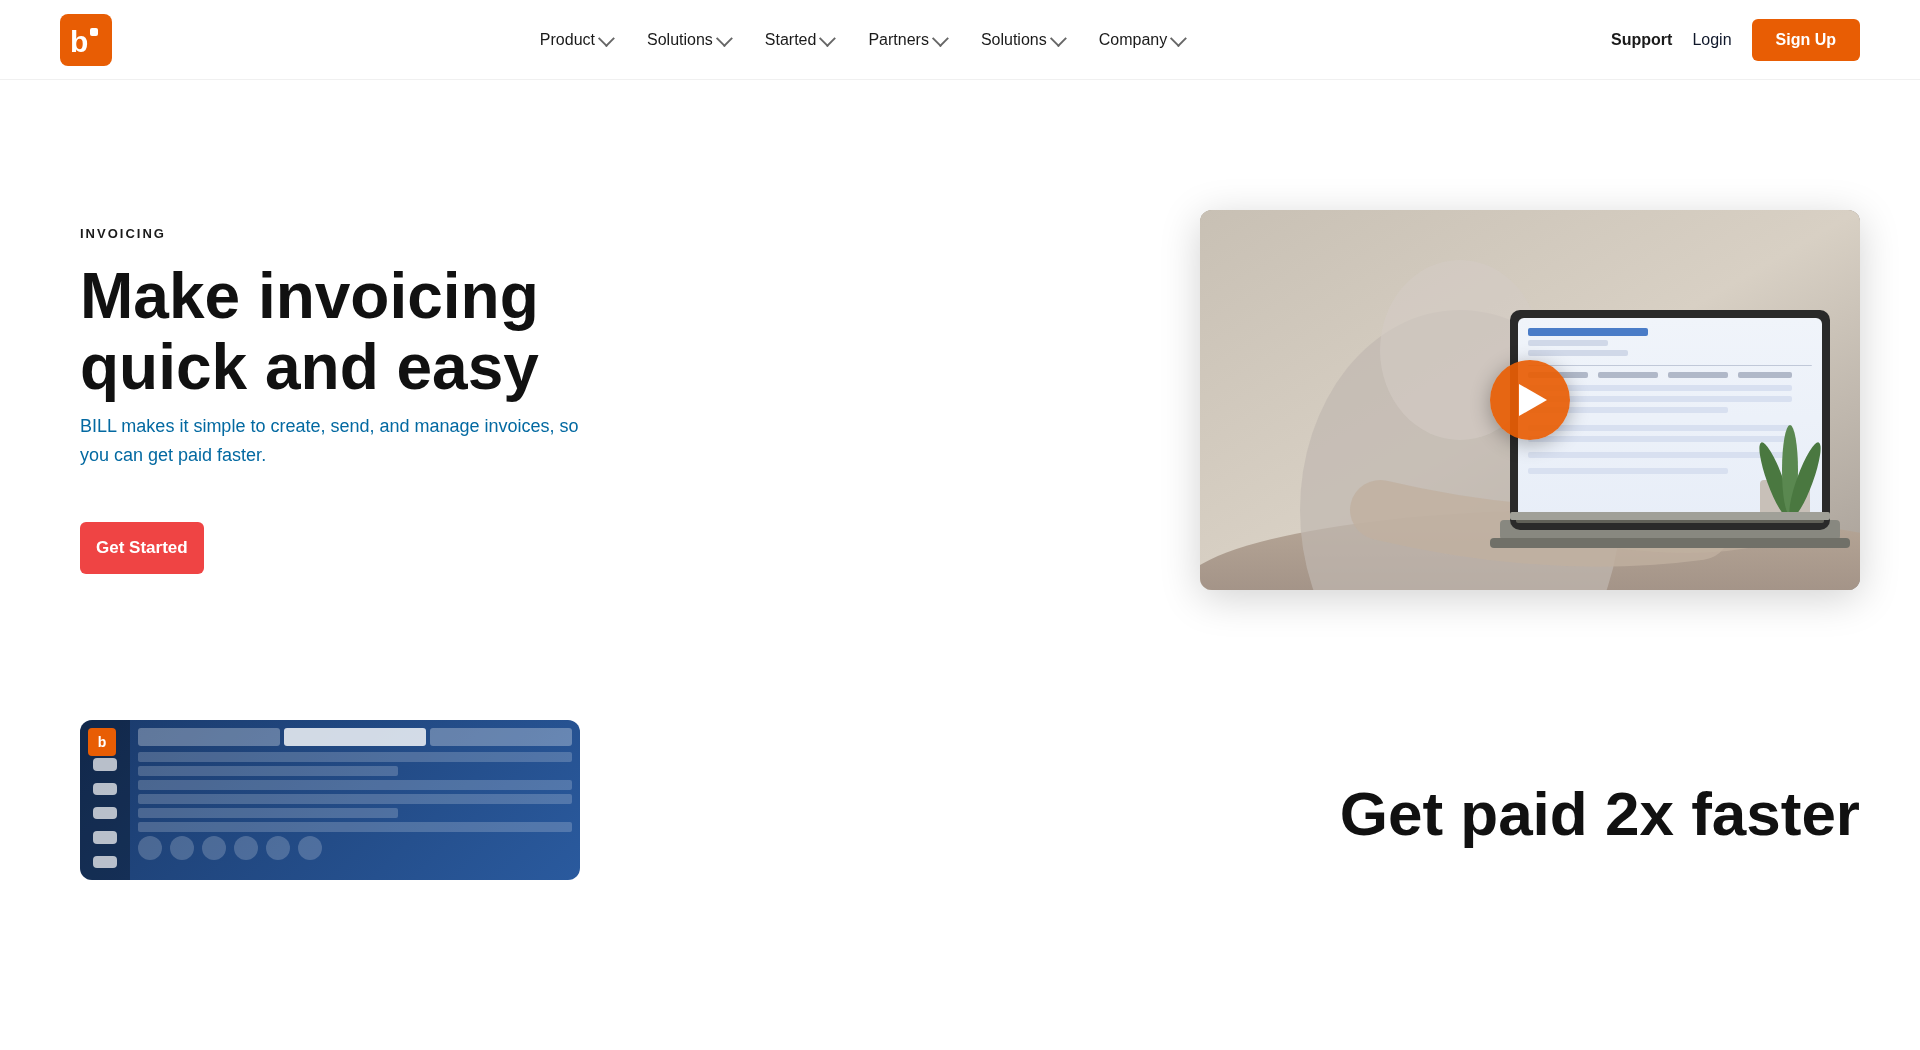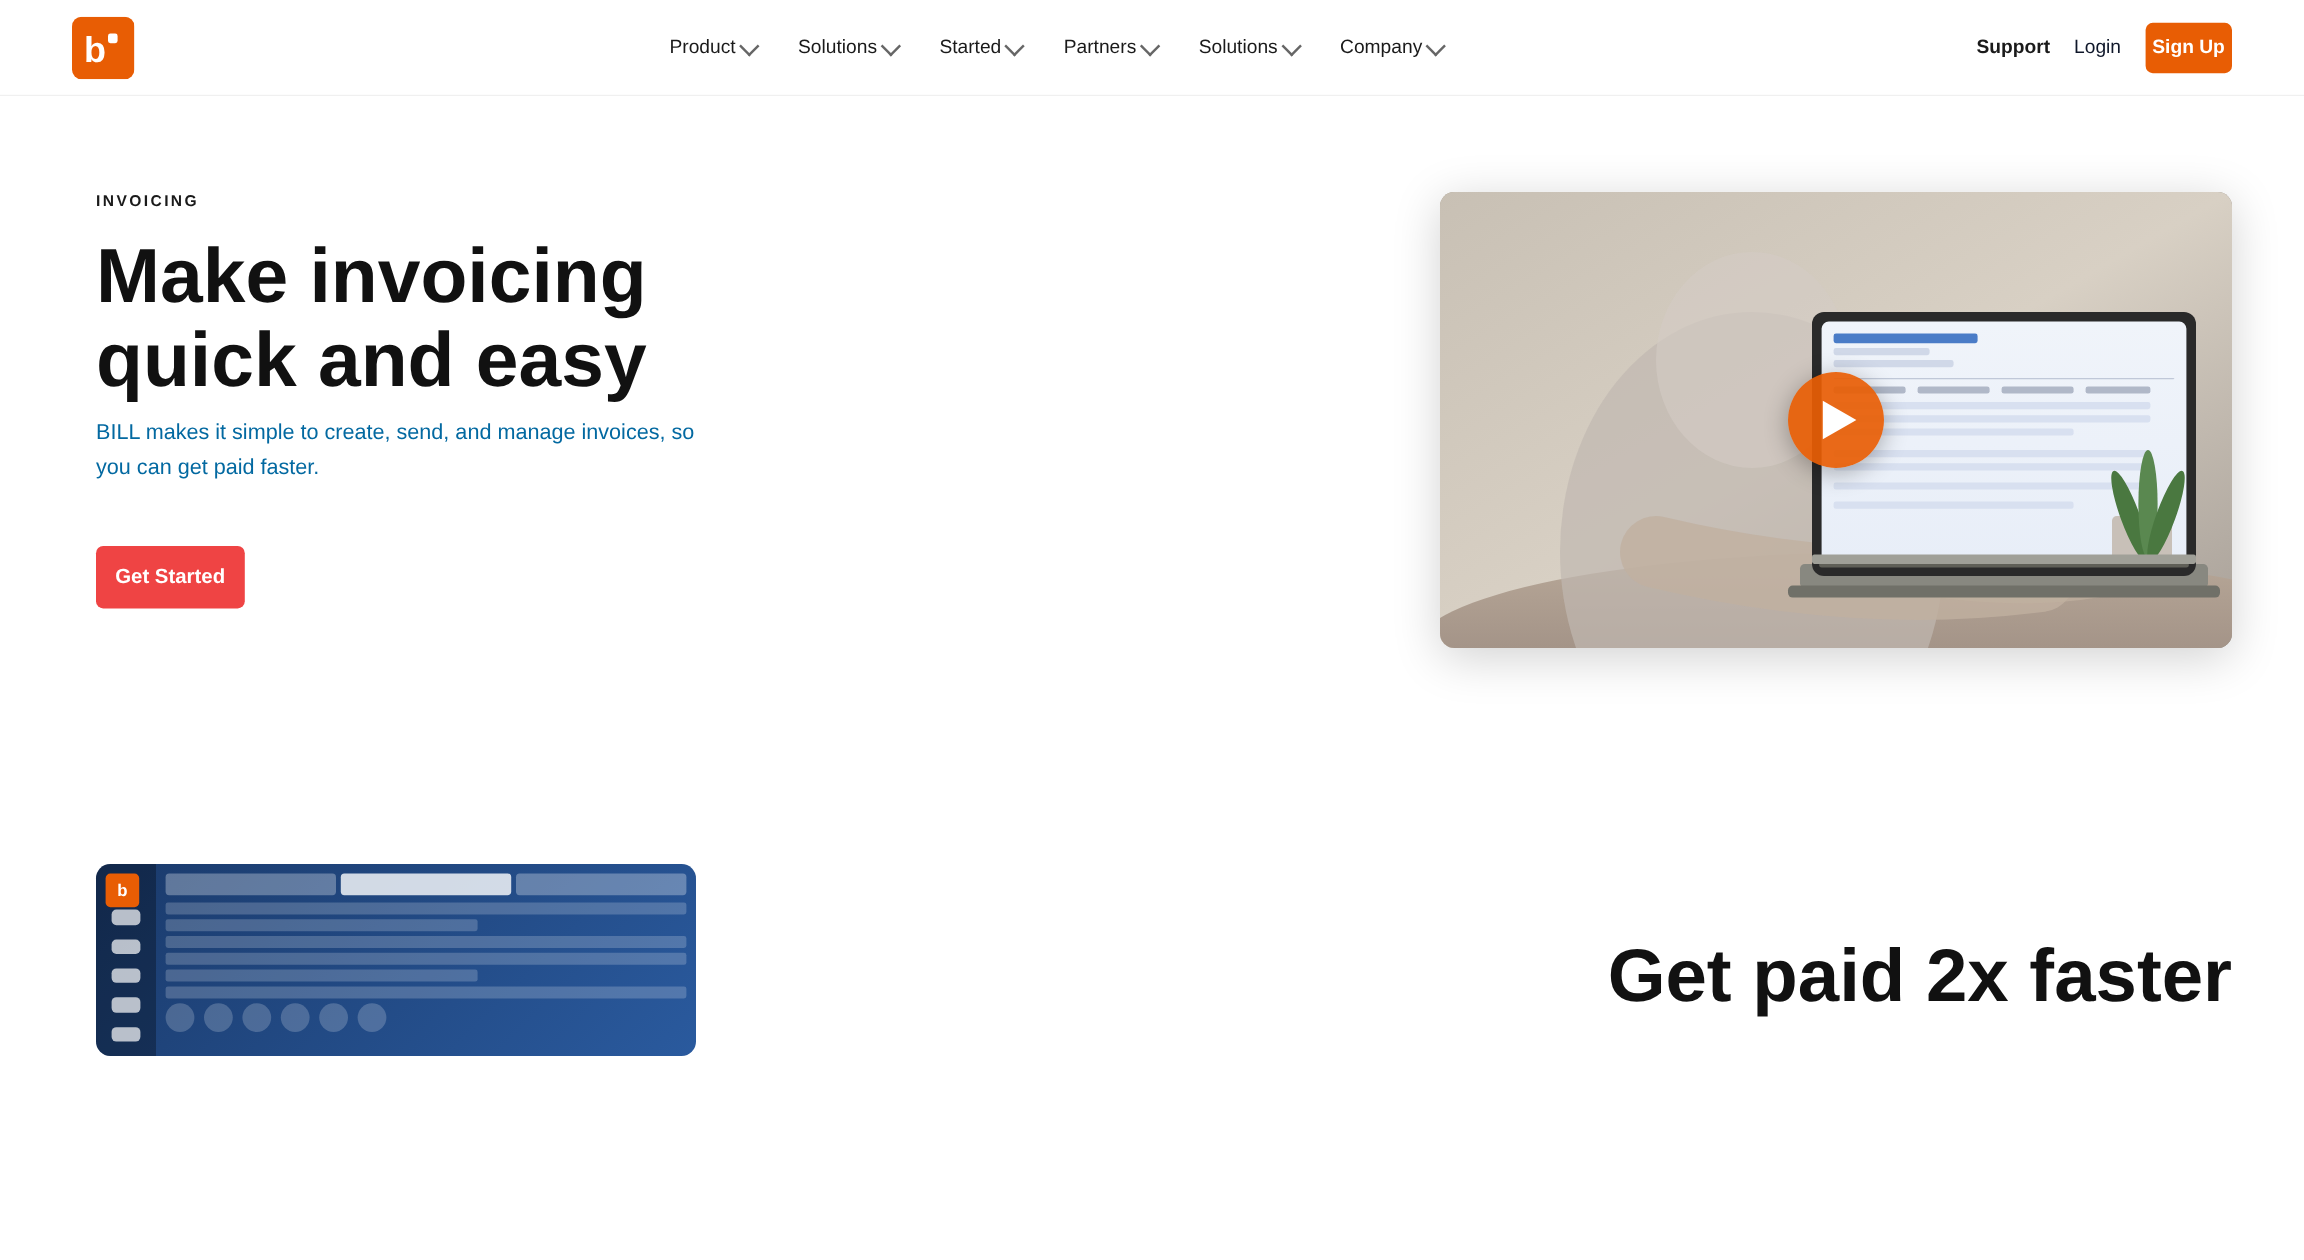--- a/index.html
+++ b/index.html
@@ -32,27 +32,27 @@
     .nav-actions { display: flex; align-items: center; gap: 20px; }
     .nav-support {
       font-size: 16px; font-weight: 600; color: #1a1a1a;
       cursor: pointer;
     }
     .nav-login {
       font-size: 16px; font-weight: 500; color: #0f172a; cursor: pointer;
     }
     .nav-signup {
       background: #e85d04; color: #fff; border: none;
-      padding: 12px 6px; border-radius: 6px; font-size: 16px;
+      padding: 12px 24px; border-radius: 6px; font-size: 16px;
       font-weight: 600; cursor: pointer;
     }
 
     
     .hero {
-      display: flex; align-items: flex-start; justify-content: space-between;
+      display: flex; align-items: center; justify-content: space-between;
       padding: 80px 60px 60px 80px; max-width: 1920px; min-height: 620px;
     }
     .hero-left { flex: 0 0 44%; max-width: 580px; }
     .hero-eyebrow {
       font-size: 13px; font-weight: 700; letter-spacing: 2px;
       color: #1a1a1a; margin-bottom: 20px; text-transform: uppercase;
     }
     .hero-title {
       font-size: 64px; font-weight: 800; line-height: 1.1;
       color: #111; margin-bottom: 10px;

